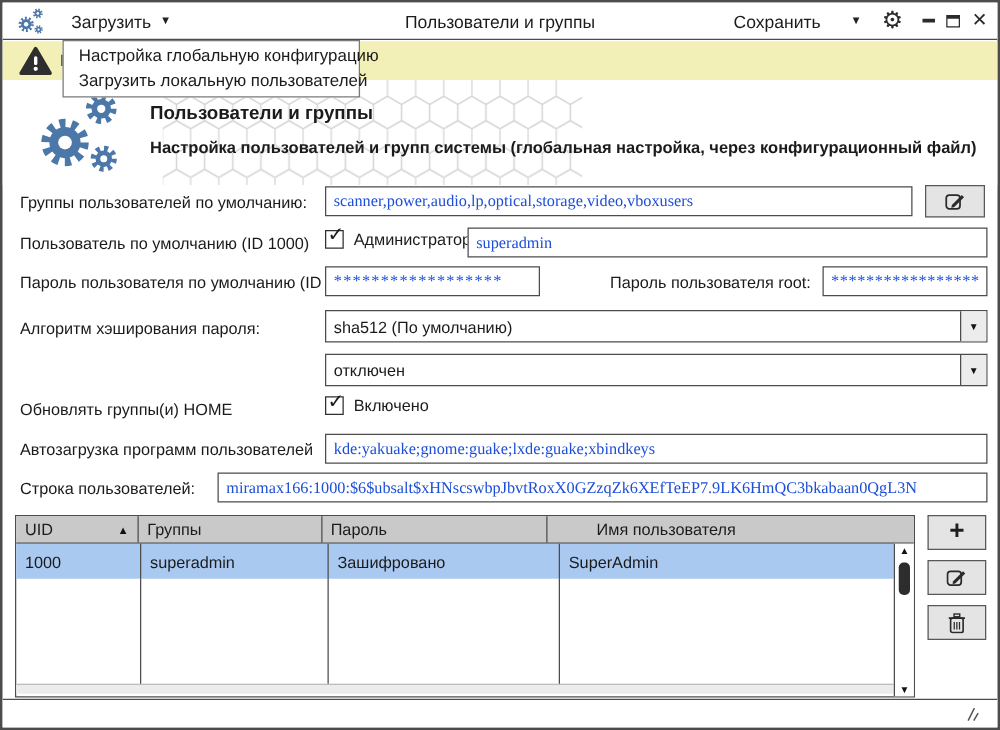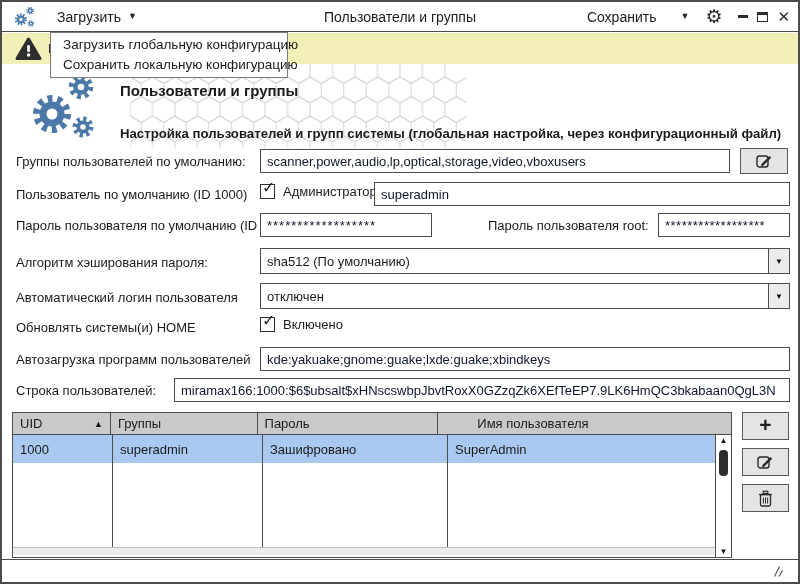--- a/index.html
+++ b/index.html
@@ -36,27 +36,27 @@
   .dropdown { position:absolute; left:48px; top:30px; width:238px; background:#fff;
               border:1px solid #7a7a7a; z-index:20; padding:2px 0; }
   .dd-item { height:20px; line-height:20px; padding-left:12px; font-size:13.5px;
              white-space:nowrap; }
 
   
   .pageheader { position:absolute; left:0; top:62px; right:0; height:84px; background:#fff; overflow:hidden; }
   .hexbg { position:absolute; left:128px; top:0; }
   .app-logo { position:absolute; left:12px; top:6px; }
   .h-title { position:absolute; left:118px; top:18px; font-size:15px; font-weight:bold; }
-  .h-sub { position:absolute; left:118px; top:46px; font-size:13.2px; font-weight:bold;margin-top:16px; }
+  .h-sub { position:absolute; left:118px; top:46px; font-size:13.2px; font-weight:bold; }
 
   
   .flabel { position:absolute; left:14px; font-size:13px; white-space:nowrap; }
   .tbox { position:absolute; border:1px solid #4c4c4c; background:#fff; font-size:13px;
           padding:0 6px; white-space:nowrap; overflow:hidden;
-          font-family:Liberation Sans, sans-serif; color:#0f172a; }
+          font-family:Liberation Serif, serif; color:#1d4ed8; }
   input.tbox { outline:none; }
   .selbox { position:absolute; border:1px solid #4c4c4c; background:#fff; }
   .selbox .sel-val { position:absolute; left:6px; top:0; bottom:0; right:24px; display:flex;
                      align-items:center; font-size:13px; white-space:nowrap; overflow:hidden; }
   .sel-arrow { position:absolute; right:0; top:0; bottom:0; width:21px; background:#ececec;
                border-left:1px solid #4c4c4c; display:flex; align-items:center;
                justify-content:center; font-size:8px; color:#111; }
   .chkwrap { position:absolute; display:flex; align-items:center; gap:8px; font-size:13px; }
   .chk { position:relative; width:15px; height:15px; border:1.6px solid #2f2f2f; background:#fff; }
   .chk .tick { position:absolute; left:1px; top:-7px; font-size:16px; font-weight:bold; color:#1b1b1b; }
@@ -131,22 +131,22 @@
   <div class="warningbar">
     <svg class="warn-icon" width="27" height="24" viewBox="0 0 27 24">
       <path d="M13.5 2 L25 21.5 H2 Z" fill="#2e2e2e" stroke="#2e2e2e" stroke-width="3" stroke-linejoin="round"></path>
       <rect x="12.2" y="8" width="2.7" height="7" rx="1.2" fill="#fff"></rect>
       <circle cx="13.55" cy="18" r="1.7" fill="#fff"></circle>
     </svg>
     <span class="warn-text">В</span>
   </div>
 
   <div class="dropdown">
-    <div class="dd-item">Загрузить глобальную конфигурацию</div>
-    <div class="dd-item">Сохранить локальную конфигурацию</div>
+    <div class="dd-item">Настройка глобальную конфигурацию</div>
+    <div class="dd-item">Загрузить локальную пользователей</div>
   </div>
 
   <div class="pageheader">
     <svg class="hexbg" width="336" height="84">
       <defs>
         <pattern id="hx" width="22.5" height="39" patternUnits="userSpaceOnUse">
           <g fill="none" stroke="#d5d5d5" stroke-width="1">
             <path d="M11.25 -6.5 L22.5 0 L22.5 13 L11.25 19.5 L0 13 L0 0 Z"></path>
             <path d="M11.25 32.5 L22.5 39 L22.5 52 L11.25 58.5 L0 52 L0 39 Z"></path>
             <path d="M0 13 L11.25 19.5 L11.25 32.5 L0 39 L-11.25 32.5 L-11.25 19.5 Z"></path>
@@ -185,27 +185,26 @@
   <input class="tbox" style="left: 258px; top: 211px; width: 172px; height: 24px; letter-spacing: 1px;" value="******************">
   <div class="flabel" style="left:486px; top:216px;">Пароль пользователя root:</div>
   <input class="tbox" style="left: 656px; top: 211px; width: 132px; height: 24px; letter-spacing: 0.5px;" value="******************">
 
   <div class="flabel" style="top:253px;">Алгоритм хэширования пароля:</div>
   <div class="selbox" style="left:258px; top:246px; width:530px; height:26px;">
     <span class="sel-val">sha512 (По умолчанию)</span>
     <span class="sel-arrow">▼</span>
   </div>
 
-  <div class="flabel" style="top:288px;">Автоматический логин пользователя</div>
   <div class="selbox" style="left:258px; top:281px; width:530px; height:26px;">
     <span class="sel-val">отключен</span>
     <span class="sel-arrow">▼</span>
   </div>
 
-  <div class="flabel" style="top:318px;">Обновлять системы(и) HOME</div>
+  <div class="flabel" style="top:318px;">Обновлять группы(и) HOME</div>
   <div class="chkwrap" style="left:258px; top:315px;">
     <div class="chk">
       <span class="tick">✓</span>
     </div>
     <span>Включено</span>
   </div>
 
   <div class="flabel" style="top:350px;">Автозагрузка программ пользователей</div>
   <input class="tbox" style="left: 258px; top: 345px; width: 530px; height: 24px;" value="kde:yakuake;gnome:guake;lxde:guake;xbindkeys">
 

